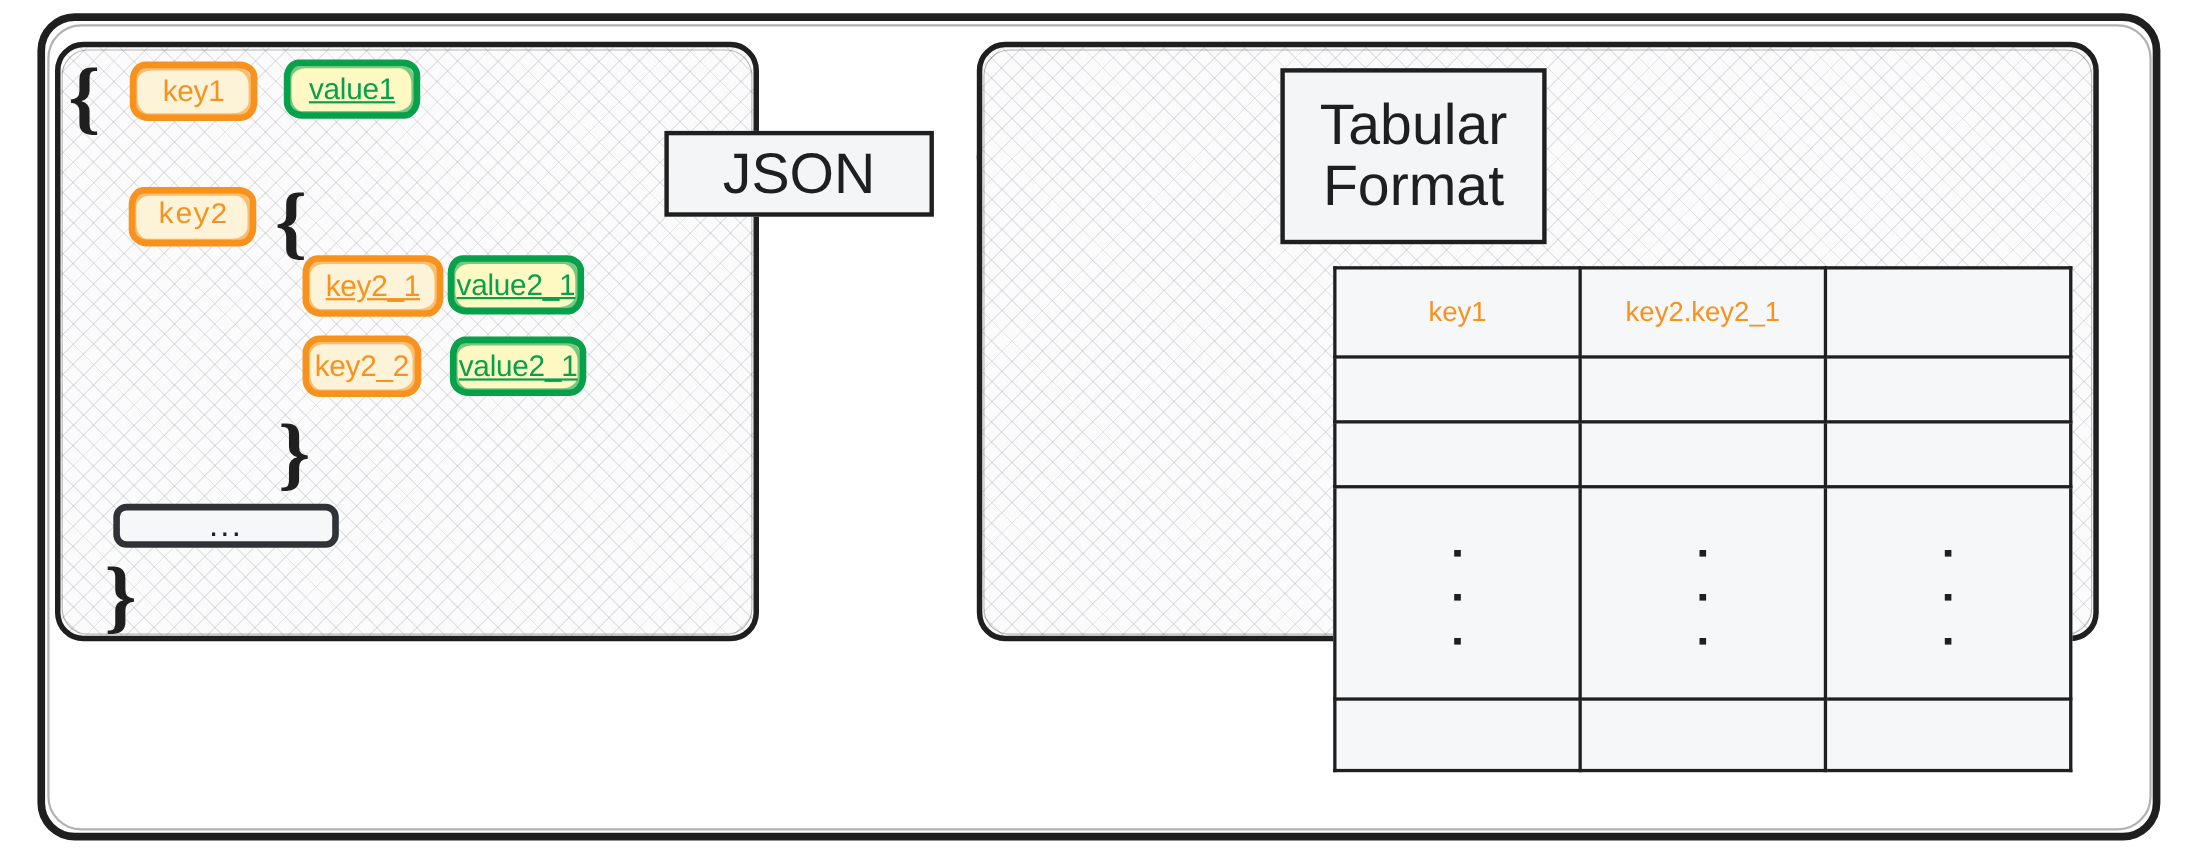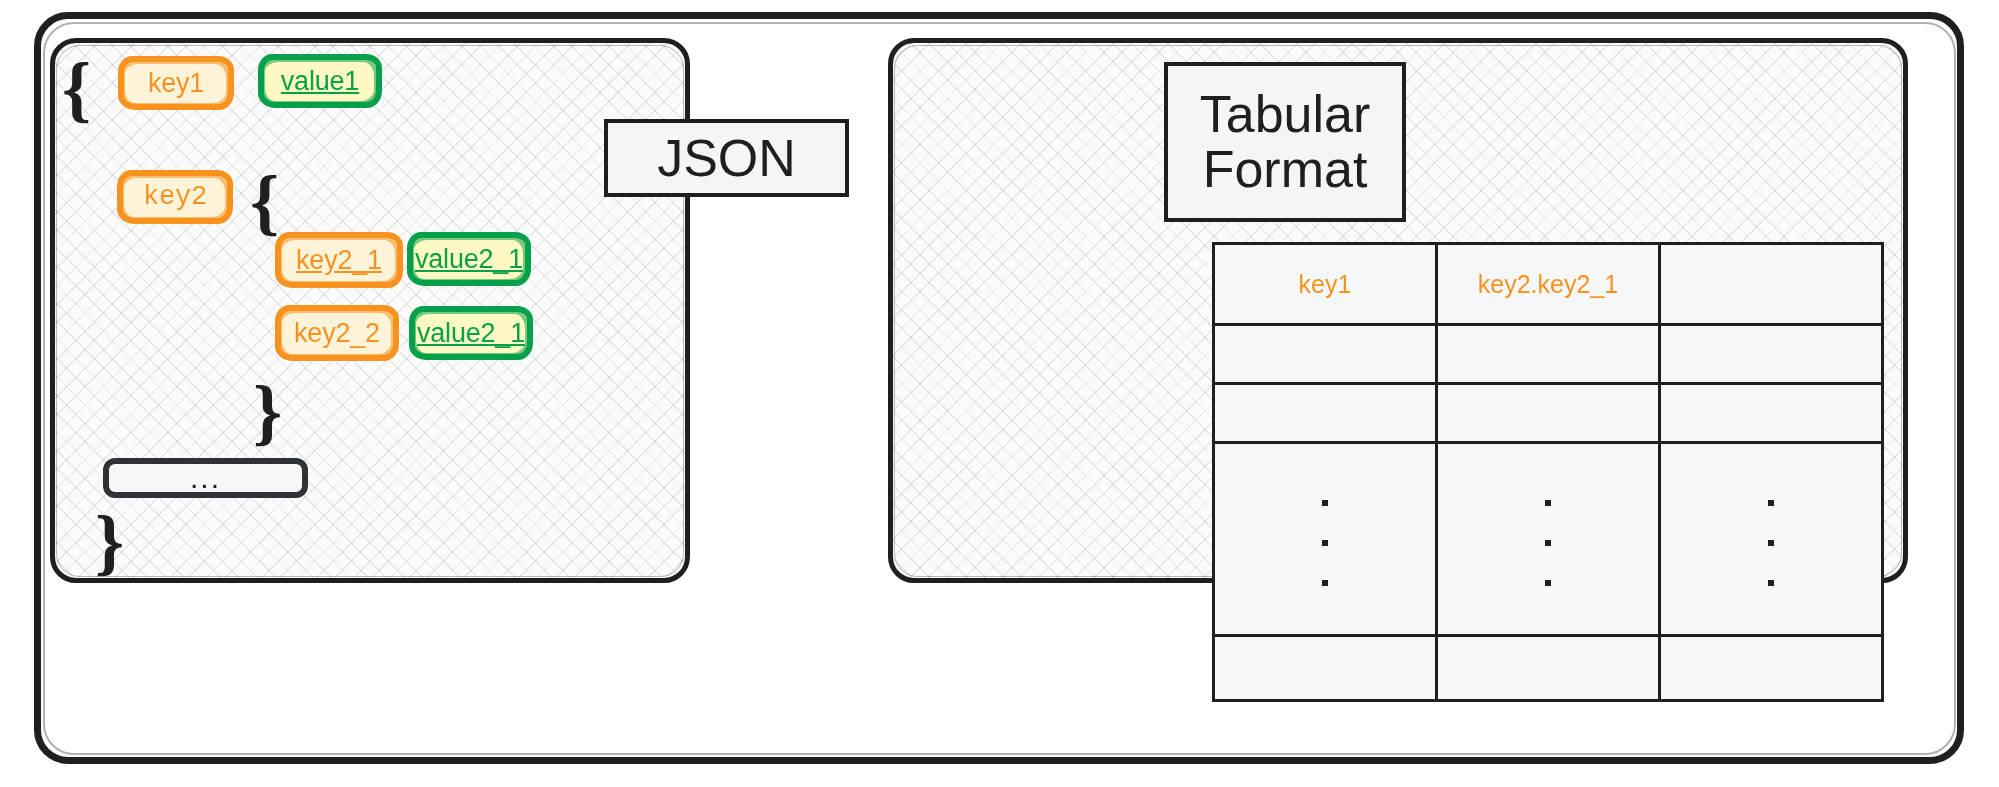--- a/index.html
+++ b/index.html
@@ -230,21 +230,21 @@
   <div class="brace" style="left:250px; top:165px;">{</div>
 
   <div class="chip chip-key" style="left:275px; top:232px; width:128px; height:56px;text-decoration:underline;">
     <span>key2_1</span>
   </div>
 
   <div class="chip chip-val" style="left:407px; top:232px; width:124px; height:54px;">
     <span>value2_1</span>
   </div>
 
-  <div class="chip chip-key" style="left:275px; top:305px; width:124px; height:56px;">
+  <div class="chip chip-key" style="left:275px; top:305px; width:108px; height:56px;border-radius:16px;">
     <span>key2_2</span>
   </div>
 
   <div class="chip chip-val" style="left:409px; top:306px; width:124px; height:54px;">
     <span>value2_1</span>
   </div>
 
   <div class="brace" style="left:253px; top:375px;">}</div>
 
   <div id="ellipsis-box" style="left:103px; top:458px; width:205px; height:40px;">

